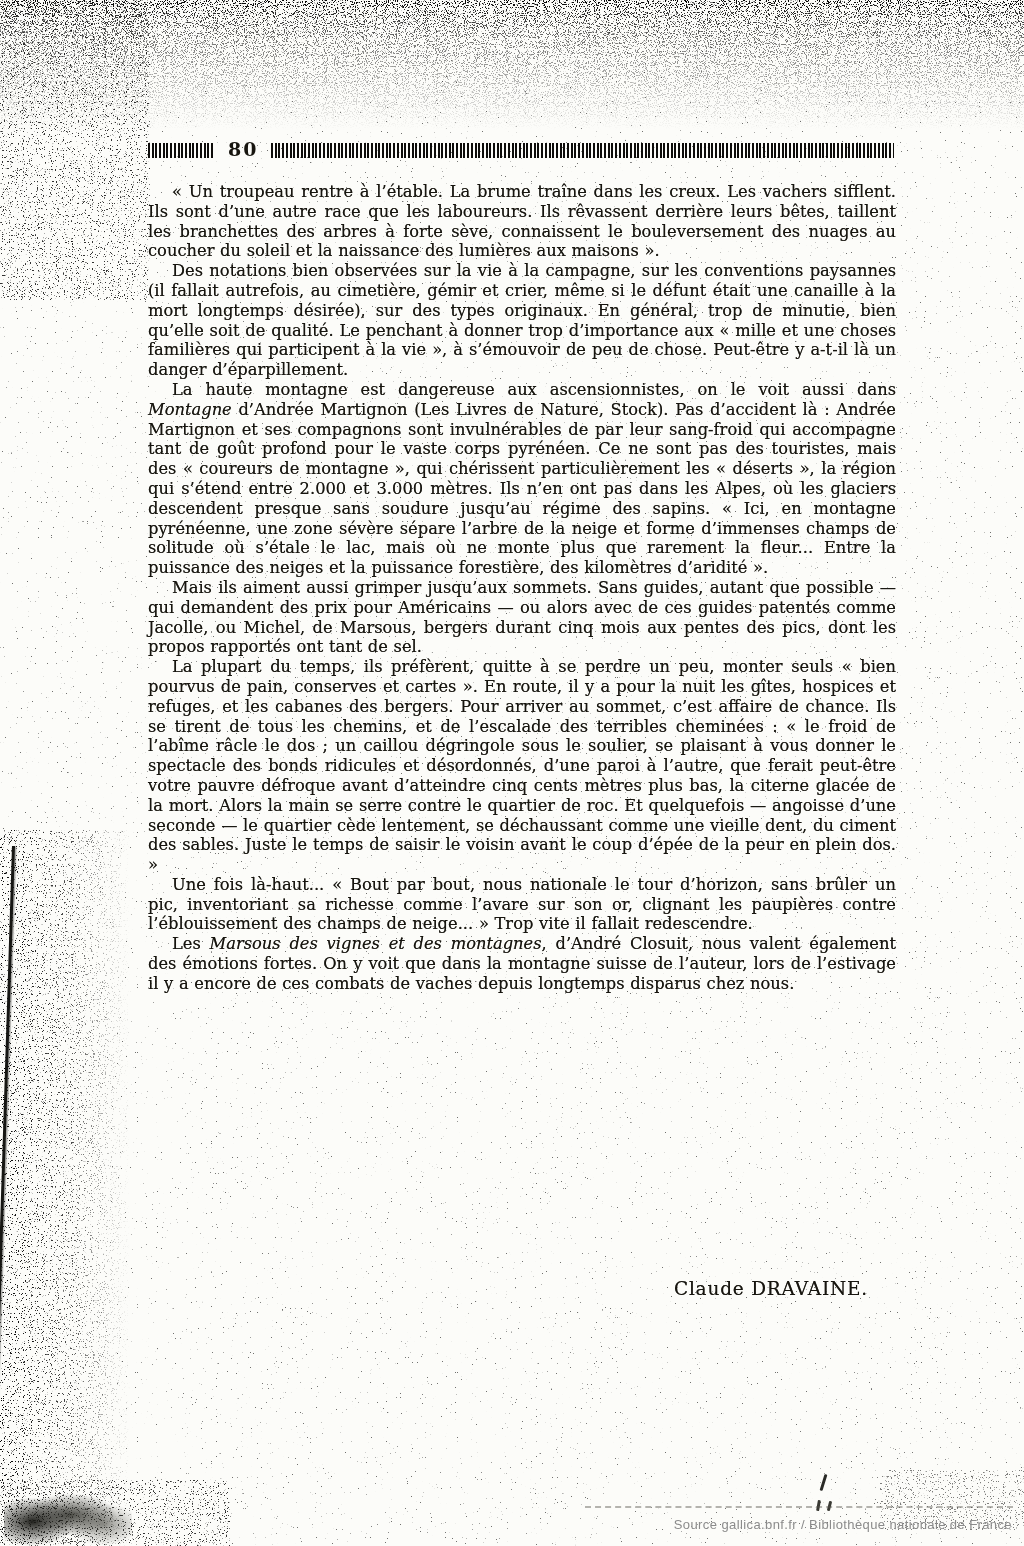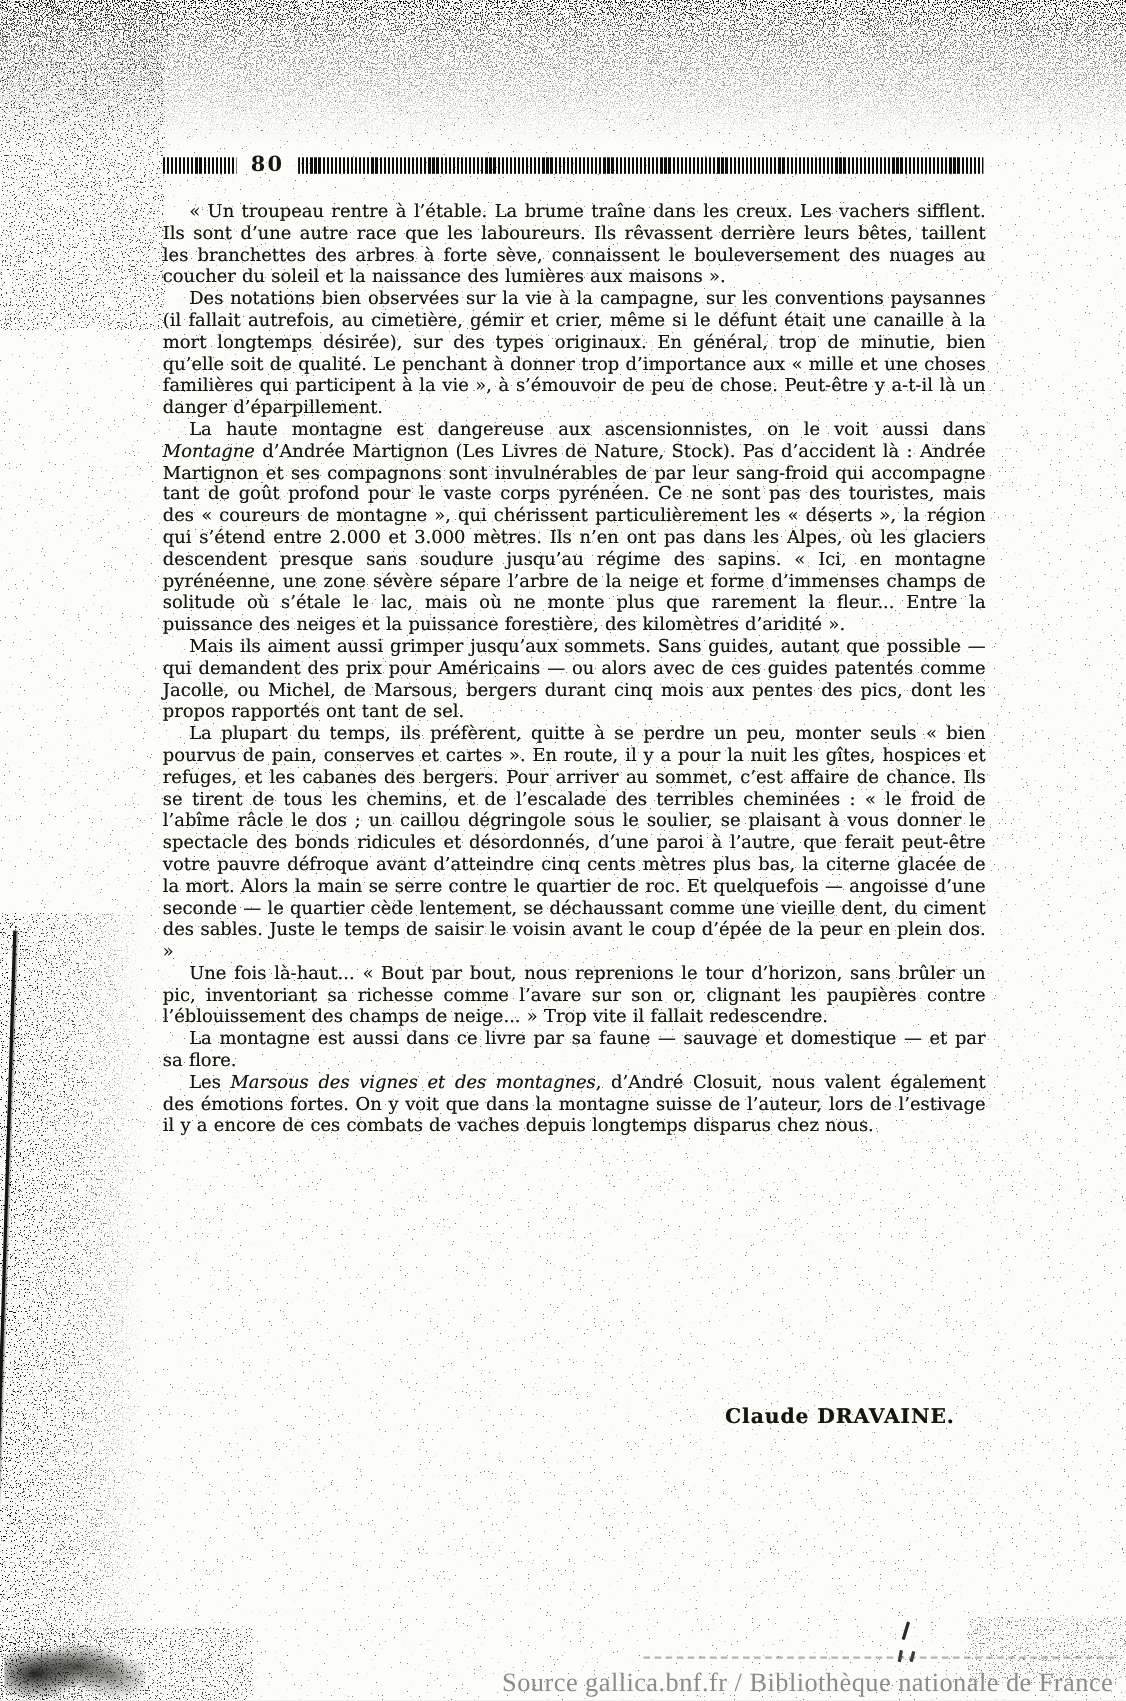--- a/index.html
+++ b/index.html
@@ -32,21 +32,21 @@
     font-size:16.3px; line-height:19.8px; text-align:justify;
     text-shadow:0 0 0.5px rgba(23,21,15,0.65);
     word-spacing:0.5px;
   }
   .article p { margin:0; text-indent:24px; }
   .article em { }
 
   .signature {
     position:absolute; left:148px; top:1278px; width:748px;
     text-align:right; padding-right:28px; box-sizing:border-box;
-    font-weight:bold; font-size:18.5px; letter-spacing:0.8px;
+    font-weight:normal; font-size:18.5px; letter-spacing:0.8px;
     text-shadow:0 0 0.5px rgba(23,21,15,0.65);
   }
 
   
   .spine-line {
     position:absolute; left:12px; top:846px; width:3px; height:704px;
     background:#161613; transform:rotate(1.8deg); transform-origin:top left;
     box-shadow:1.5px 0 1px rgba(20,20,18,0.35);
   }
   .corner-blob {
@@ -60,21 +60,21 @@
   .pm1 { left:822px; top:1474px; width:3px; height:17px; transform:rotate(17deg); }
   .pm2 { left:817px; top:1500px; width:3px; height:11px; transform:rotate(10deg); background:#3a3a34; }
   .pm3 { left:828px; top:1501px; width:3px; height:10px; transform:rotate(14deg); background:#3a3a34; }
 
   .footer-dashes {
     position:absolute; left:585px; top:1506px; width:428px; height:0;
     border-top:2px dashed rgba(80,78,72,0.42);
   }
   .footer {
     position:absolute; right:12px; top:1517px;
-    font-family:Liberation Serif, serif; font-size:24px;
+    font-family:Liberation Sans, sans-serif; font-size:13px;
     letter-spacing:0.4px; color:#8b8b8b;
   }
 </style>
 </head>
 <body>
 
 <div class="page">
 
   <svg class="noise-layer" width="1024" height="1546" viewBox="0 0 1024 1546">
     <defs>
@@ -126,22 +126,21 @@
     <span class="page-num">80</span>
     <span class="rule rule-right"></span>
   </header>
 
   <main class="article">
       <p><span>« Un troupeau rentre à l’étable. La brume traîne dans les creux. Les vachers sifflent. Ils sont d’une autre race que les laboureurs. Ils rêvassent derrière leurs bêtes, taillent les branchettes des arbres à forte sève, connaissent le bouleversement des nuages au coucher du soleil et la naissance des lumières aux maisons ».</span></p>
       <p><span>Des notations bien observées sur la vie à la campagne, sur les conventions paysannes (il fallait autrefois, au cimetière, gémir et crier, même si le défunt était une canaille à la mort longtemps désirée), sur des types originaux. En général, trop de minutie, bien qu’elle soit de qualité. Le penchant à donner trop d’importance aux « mille et une choses familières qui participent à la vie », à s’émouvoir de peu de chose. Peut-être y a-t-il là un danger d’éparpillement.</span></p>
       <p><span>La haute montagne est dangereuse aux ascensionnistes, on le voit aussi dans </span><em>Montagne</em><span> d’Andrée Martignon (Les Livres de Nature, Stock). Pas d’accident là : Andrée Martignon et ses compagnons sont invulnérables de par leur sang-froid qui accompagne tant de goût profond pour le vaste corps pyrénéen. Ce ne sont pas des touristes, mais des « coureurs de montagne », qui chérissent particulièrement les « déserts », la région qui s’étend entre 2.000 et 3.000 mètres. Ils n’en ont pas dans les Alpes, où les glaciers descendent presque sans soudure jusqu’au régime des sapins. « Ici, en montagne pyrénéenne, une zone sévère sépare l’arbre de la neige et forme d’immenses champs de solitude où s’étale le lac, mais où ne monte plus que rarement la fleur... Entre la puissance des neiges et la puissance forestière, des kilomètres d’aridité ».</span></p>
       <p><span>Mais ils aiment aussi grimper jusqu’aux sommets. Sans guides, autant que possible — qui demandent des prix pour Américains — ou alors avec de ces guides patentés comme Jacolle, ou Michel, de Marsous, bergers durant cinq mois aux pentes des pics, dont les propos rapportés ont tant de sel.</span></p>
       <p><span>La plupart du temps, ils préfèrent, quitte à se perdre un peu, monter seuls « bien pourvus de pain, conserves et cartes ». En route, il y a pour la nuit les gîtes, hospices et refuges, et les cabanes des bergers. Pour arriver au sommet, c’est affaire de chance. Ils se tirent de tous les chemins, et de l’escalade des terribles cheminées : « le froid de l’abîme râcle le dos ; un caillou dégringole sous le soulier, se plaisant à vous donner le spectacle des bonds ridicules et désordonnés, d’une paroi à l’autre, que ferait peut-être votre pauvre défroque avant d’atteindre cinq cents mètres plus bas, la citerne glacée de la mort. Alors la main se serre contre le quartier de roc. Et quelquefois — angoisse d’une seconde — le quartier cède lentement, se déchaussant comme une vieille dent, du ciment des sables. Juste le temps de saisir le voisin avant le coup d’épée de la peur en plein dos. »</span></p>
-      <p><span>Une fois là-haut... « Bout par bout, nous reprenions le tour d’horizon, sans brûler un pic, inventoriant sa richesse comme l’avare sur son or, clignant les paupières contre l’éblouissement des champs de neige... » Trop vite il fallait redescendre.</span></p>
-      <p><span>La montagne est aussi dans ce livre par sa faune — sauvage et domestique — et par sa flore.</span></p>
+      <p><span>Une fois là-haut... « Bout par bout, nous nationale le tour d’horizon, sans brûler un pic, inventoriant sa richesse comme l’avare sur son or, clignant les paupières contre l’éblouissement des champs de neige... » Trop vite il fallait redescendre.</span></p>
       <p><span>Les </span><em>Marsous des vignes et des montagnes</em><span>, d’André Closuit, nous valent également des émotions fortes. On y voit que dans la montagne suisse de l’auteur, lors de l’estivage il y a encore de ces combats de vaches depuis longtemps disparus chez nous.</span></p>
     </main>
 
   <div class="signature">Claude DRAVAINE.</div>
 
   <div class="footer-dashes"></div>
   <div class="footer">Source gallica.bnf.fr / Bibliothèque nationale de France</div>
 
 </div>
 

